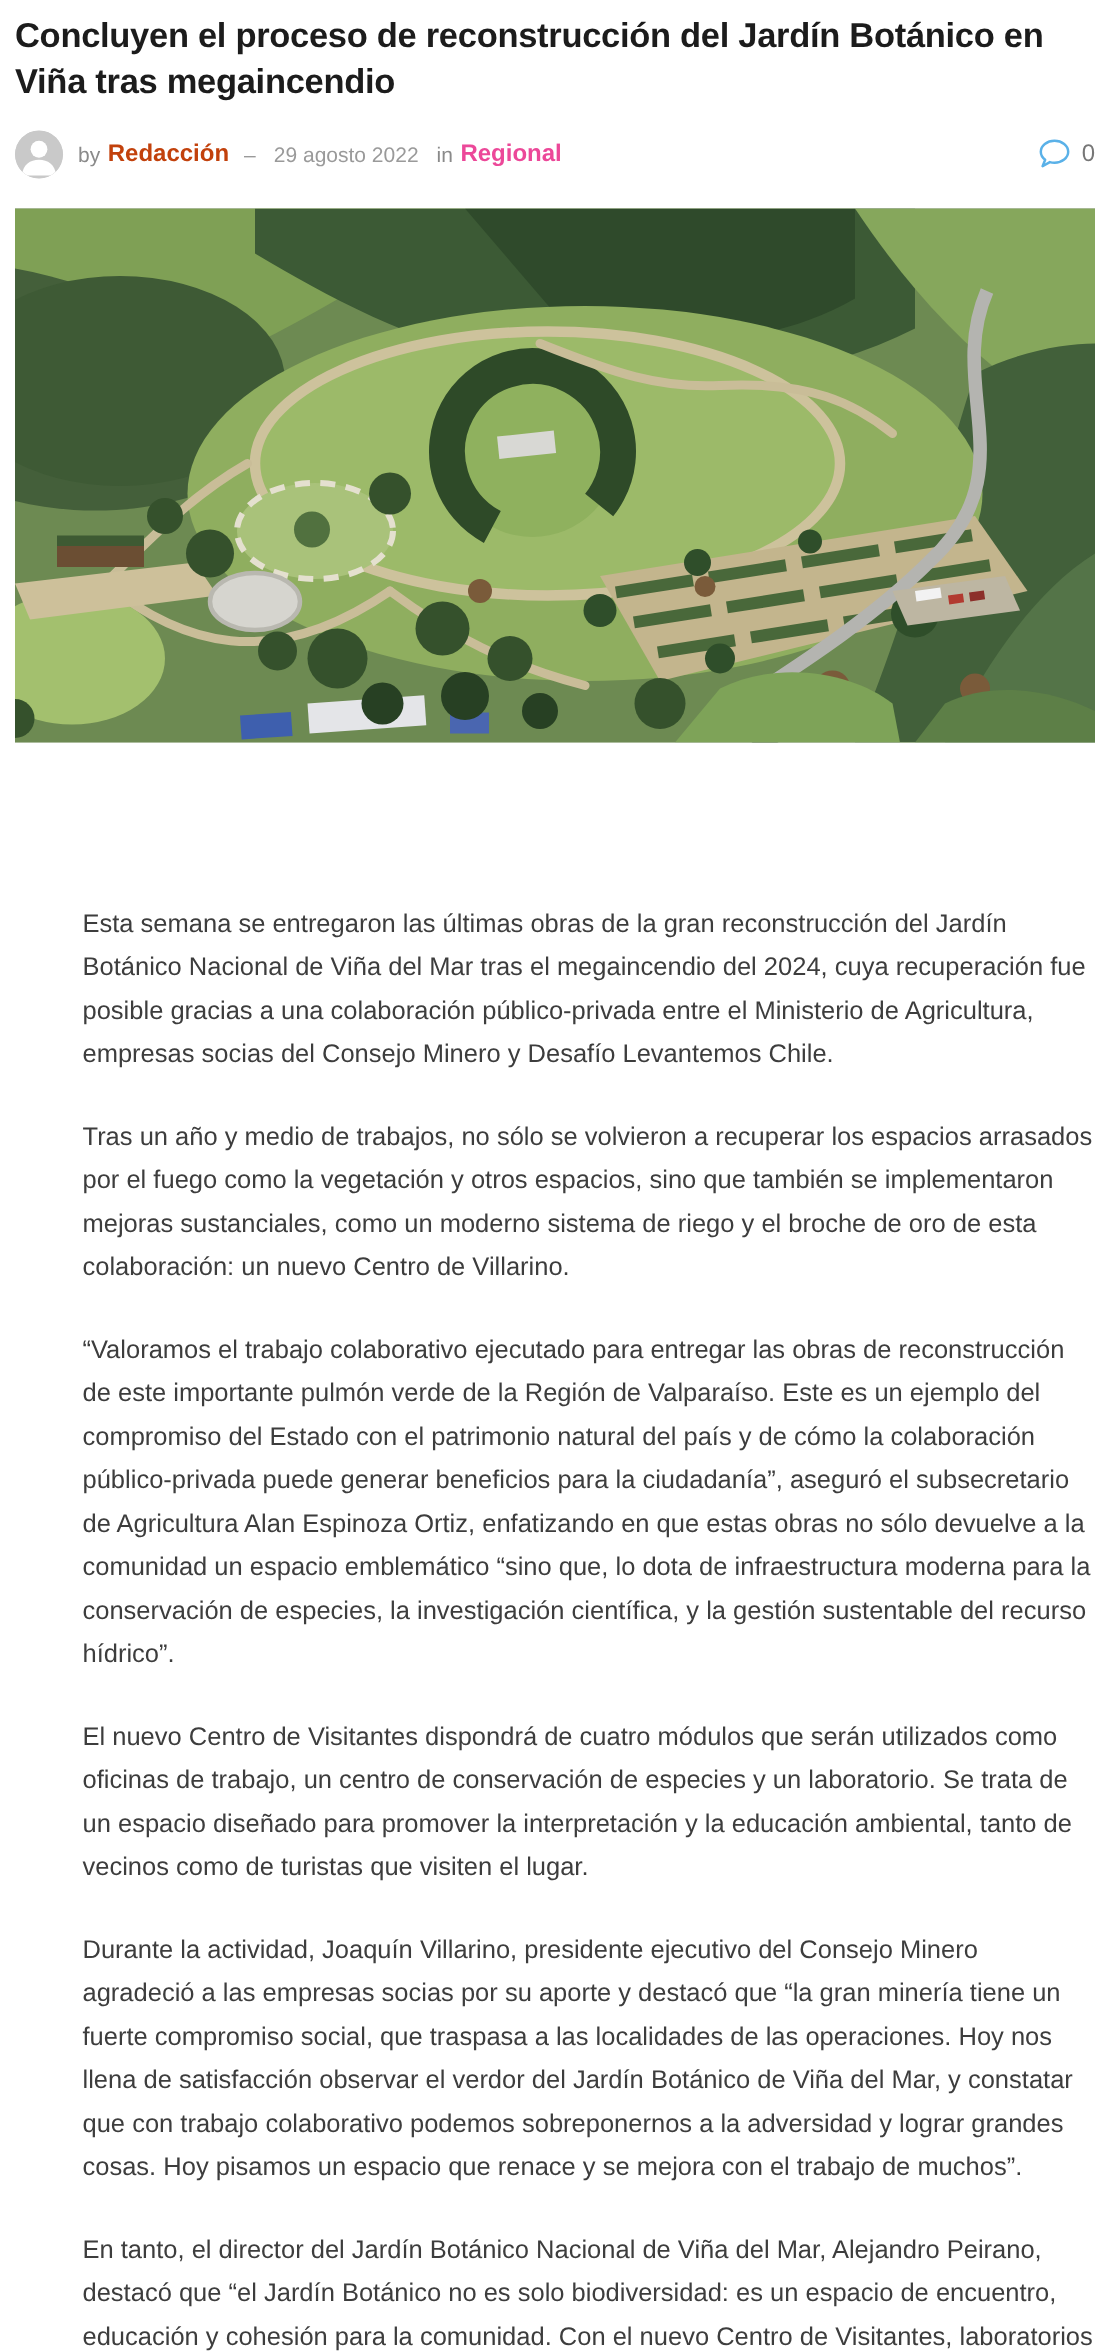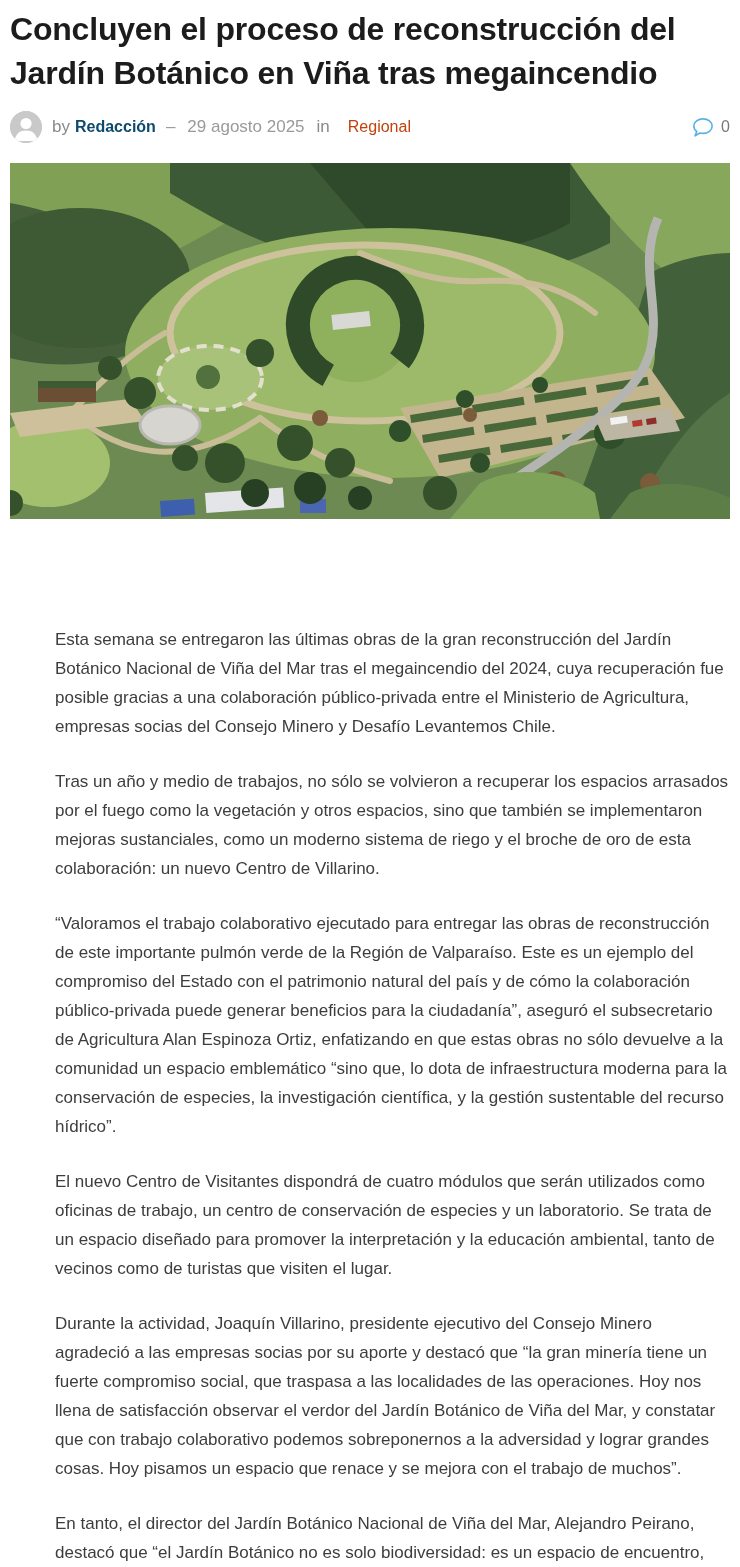--- a/index.html
+++ b/index.html
@@ -6,21 +6,21 @@
   html, body { background: #ffffff; }
   body {
     width: 740px;
     font-family: "Liberation Sans", "DejaVu Sans", sans-serif;
     color: #3d3d3d;
   }
   .page { width: 740px; padding: 8px 10px 24px 10px; }
 
   
   .headline {
-    font-size: 32px;
+    font-size: 23px;
     line-height: 1.36;
     font-weight: 700;
     color: #1c1c1c;
     letter-spacing: -0.2px;
     margin-bottom: 16px;
   }
 
   
   .byline-row {
     display: flex;
@@ -31,35 +31,35 @@
   .avatar {
     width: 32px; height: 32px;
     border-radius: 50%;
     background: #c9c9c9;
     overflow: hidden;
     flex: 0 0 32px;
     margin-right: 10px;
     position: relative;
   }
   .avatar svg { display: block; }
-  .meta { font-size: 17px; color: #8a8a8a; }
+  .meta { font-size: 14px; color: #8a8a8a; }
   .meta-by { margin-right: 5px; }
   .author-link {
-    color: #0c4a6e;
+    color: #c2410c;
     font-weight: 700;
     text-decoration: none;
     margin-right: 10px;
     cursor: pointer;
   }
   .meta-sep { margin-right: 12px; color: #9a9a9a; }
   .meta-date { margin-right: 12px; color: #9a9a9a; }
-  .meta-in { margin-right: 18px; text-align: right; }
+  .meta-in { margin-right: 5px; text-align: right; }
   .category-link {
-    color: #c2410c;
-    font-weight: 400;
+    color: #ec4899;
+    font-weight: 700;
     text-decoration: none;
     cursor: pointer;
   }
   .comments {
     margin-left: auto;
     display: flex;
     align-items: center;
     gap: 7px;
     cursor: pointer;
   }
@@ -96,21 +96,21 @@
     <span class="avatar">
       <svg width="32" height="32" viewBox="0 0 32 32">
         <circle cx="16" cy="16" r="16" fill="#c9c9c9"></circle>
         <circle cx="16" cy="12.5" r="5.6" fill="#ffffff"></circle>
         <path d="M4.5 30 C5.5 22.5 10 19.5 16 19.5 C22 19.5 26.5 22.5 27.5 30 Z" fill="#ffffff"></path>
       </svg>
     </span>
     <span class="meta meta-by">by</span>
     <a class="author-link">Redacción</a>
     <span class="meta meta-sep">–</span>
-    <span class="meta meta-date">29 agosto 2025</span>
+    <span class="meta meta-date">29 agosto 2022</span>
     <span class="meta meta-in">in</span>
     <a class="category-link">Regional</a>
 
     <span class="comments">
       <svg width="22" height="21" viewBox="0 0 24 23">
         <path d="M12 2 C6.5 2 2 5.6 2 10 C2 12.3 3.2 14.4 5.2 15.9 L3.3 20.6 L8.6 17.6 C9.7 17.9 10.8 18 12 18 C17.5 18 22 14.4 22 10 C22 5.6 17.5 2 12 2 Z" fill="none" stroke="#5ab1e8" stroke-width="1.8" stroke-linejoin="round"></path>
       </svg>
       <span class="count">0</span>
     </span>
   </div>

